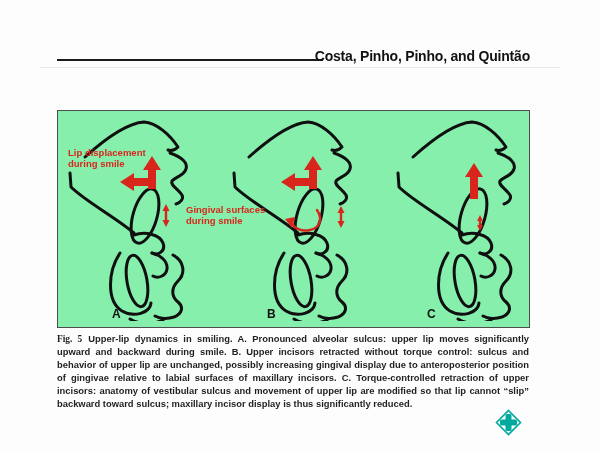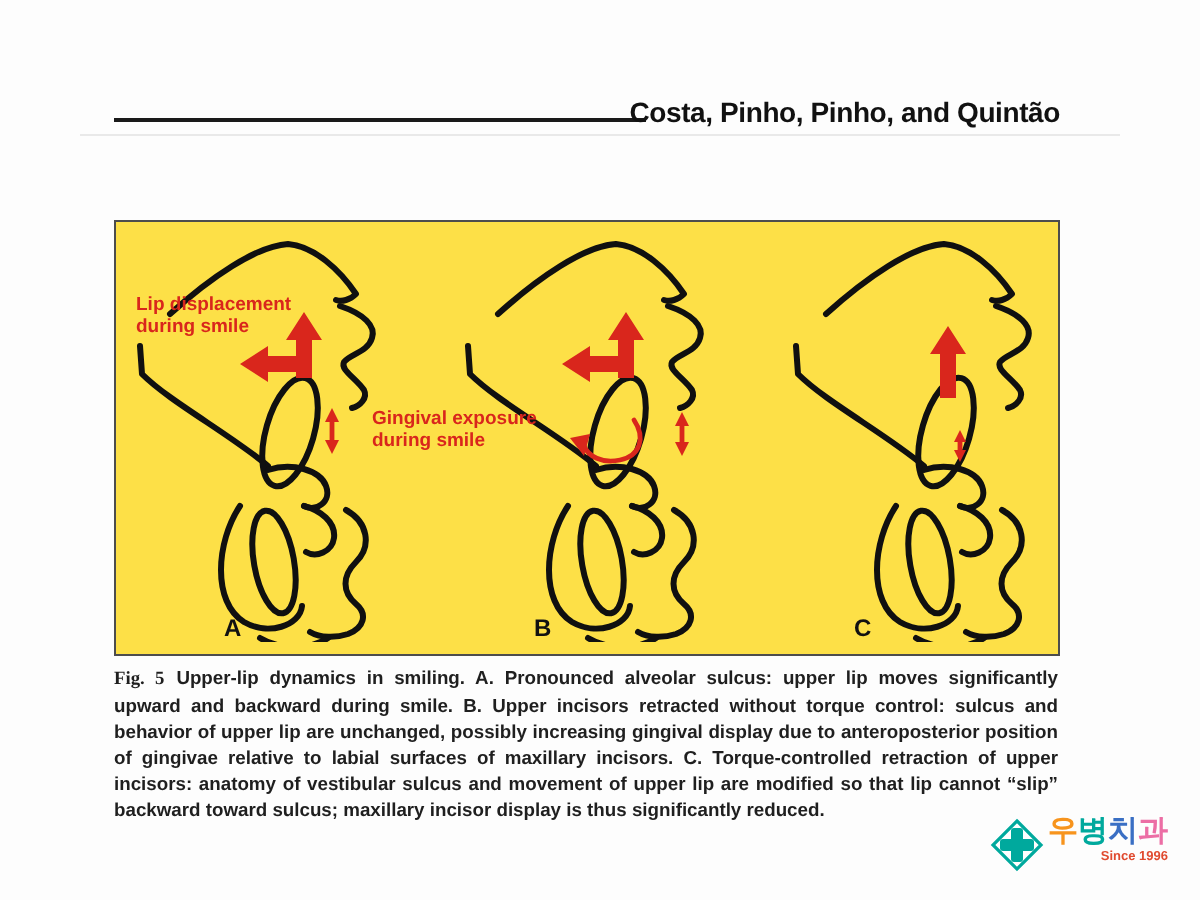--- a/index.html
+++ b/index.html
@@ -11,21 +11,21 @@
   
   .header-rule{position:absolute;left:57px;top:59px;width:266px;height:2px;background:#1a1a1a;}
   .header-rule-faint{position:absolute;left:40px;top:67px;width:520px;height:1px;background:#e9e9e9;}
   .header-authors{
     position:absolute;left:0;top:48px;width:530px;text-align:right;
     font-size:14px;font-weight:bold;letter-spacing:-0.2px;color:#111;
   }
   
   .figure-box{
     position:absolute;left:57px;top:110px;width:471px;height:216px;
-    border:1.5px solid #4d4d4d;background:#fde047;
+    border:1.5px solid #4d4d4d;background:#86efac;
   }
   .panel-svg{position:absolute;top:2px;width:150px;height:208px;}
   .panel-a{left:2px;} .panel-b{left:166px;} .panel-c{left:330px;}
   .profile-path{stroke:#101010;stroke-width:3;fill:none;stroke-linecap:round;stroke-linejoin:round;}
   .red-fill{fill:var(--arrow-red,#d9261c);}
   .red-stroke{stroke:var(--arrow-red,#d9261c);stroke-width:2.4;fill:none;stroke-linecap:round;}
   .panel-letter{
     position:absolute;top:196px;font-size:12px;font-weight:bold;color:#111;
   }
   .letter-a{left:54px;} .letter-b{left:209px;} .letter-c{left:369px;}
@@ -113,36 +113,32 @@
       <polygon class="red-fill" points="92,102 89,108 95,108"></polygon>
       <polygon class="red-fill" points="92,118 89,112 95,112"></polygon>
     </g>
   </svg>
 
   <div class="fig-annotation ann-lip">
     <div>Lip displacement</div>
     <div>during smile</div>
   </div>
   <div class="fig-annotation ann-gingival">
-    <div>Gingival exposure</div>
+    <div>Gingival surfaces</div>
     <div>during smile</div>
   </div>
 
   <div class="panel-letter letter-a">A</div>
   <div class="panel-letter letter-b">B</div>
   <div class="panel-letter letter-c">C</div>
 </div>
 
 <div class="caption">
   <span class="caption-label">Fig. 5</span><span>Upper-lip dynamics in smiling.  A. Pronounced alveolar sulcus: upper lip moves significantly upward and backward during smile.  B. Upper incisors retracted without torque control: sulcus and behavior of upper lip are unchanged, possibly increasing gingival display due to anteroposterior position of gingivae relative to labial surfaces of maxillary incisors.  C. Torque-controlled retraction of upper incisors: anatomy of vestibular sulcus and movement of upper lip are modified so that lip cannot “slip” backward toward sulcus; maxillary incisor display is thus significantly reduced.</span>
 </div>
 
 <div class="logo">
   <svg class="logo-cross-svg" viewBox="0 0 27 27">
     <path class="teal-line" d="M 13.5 1.5 L 25.5 13.5 L 13.5 25.5 L 1.5 13.5 Z"></path>
     <rect class="teal-fill" x="10.5" y="5" width="6" height="17" rx="1.5"></rect>
     <rect class="teal-fill" x="5" y="10.5" width="17" height="6" rx="1.5"></rect>
   </svg>
-  <div class="logo-text-wrap">
-    <div class="logo-name"><span class="lc1">우</span><span class="lc2">병</span><span class="lc3">치</span><span class="lc4">과</span></div>
-    <div class="logo-since">Since 1996</div>
-  </div>
 </div>
 
 </body></html>

